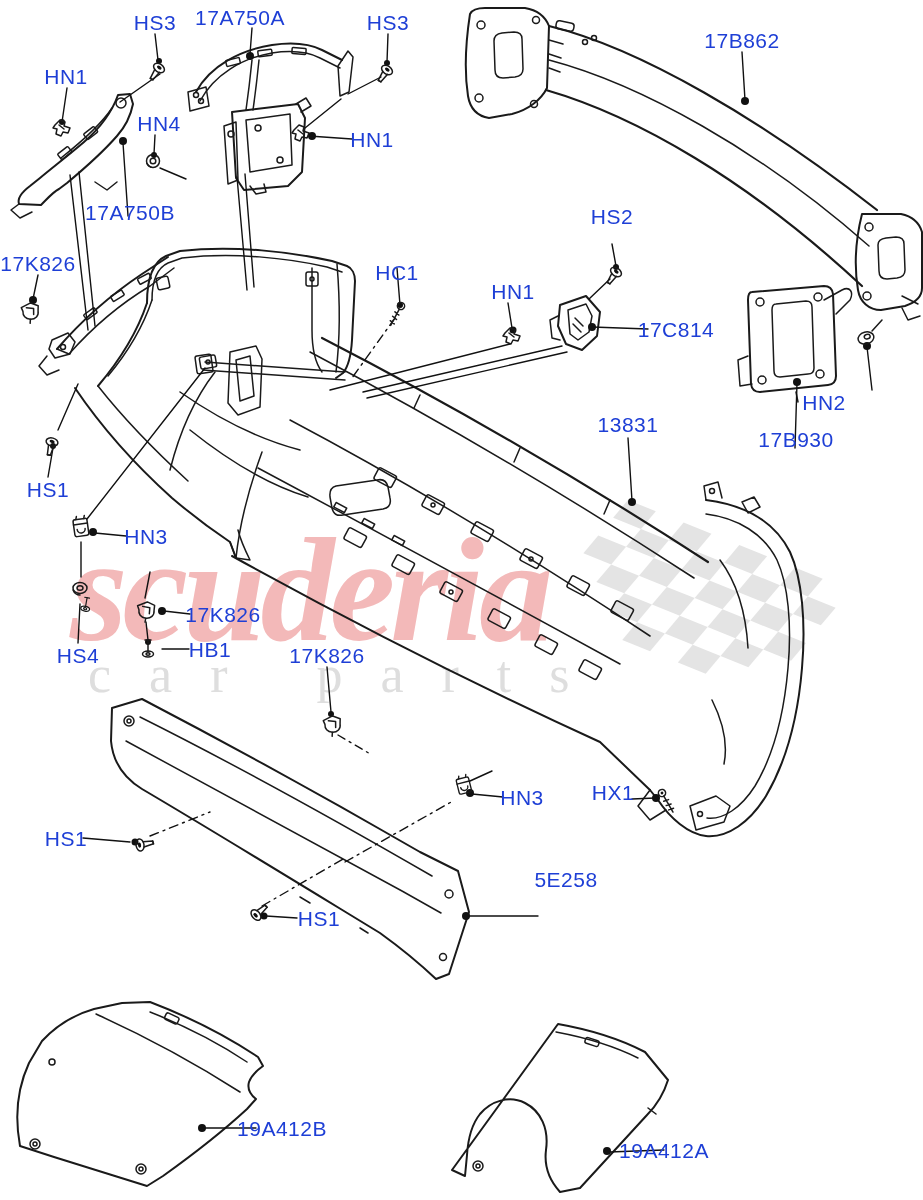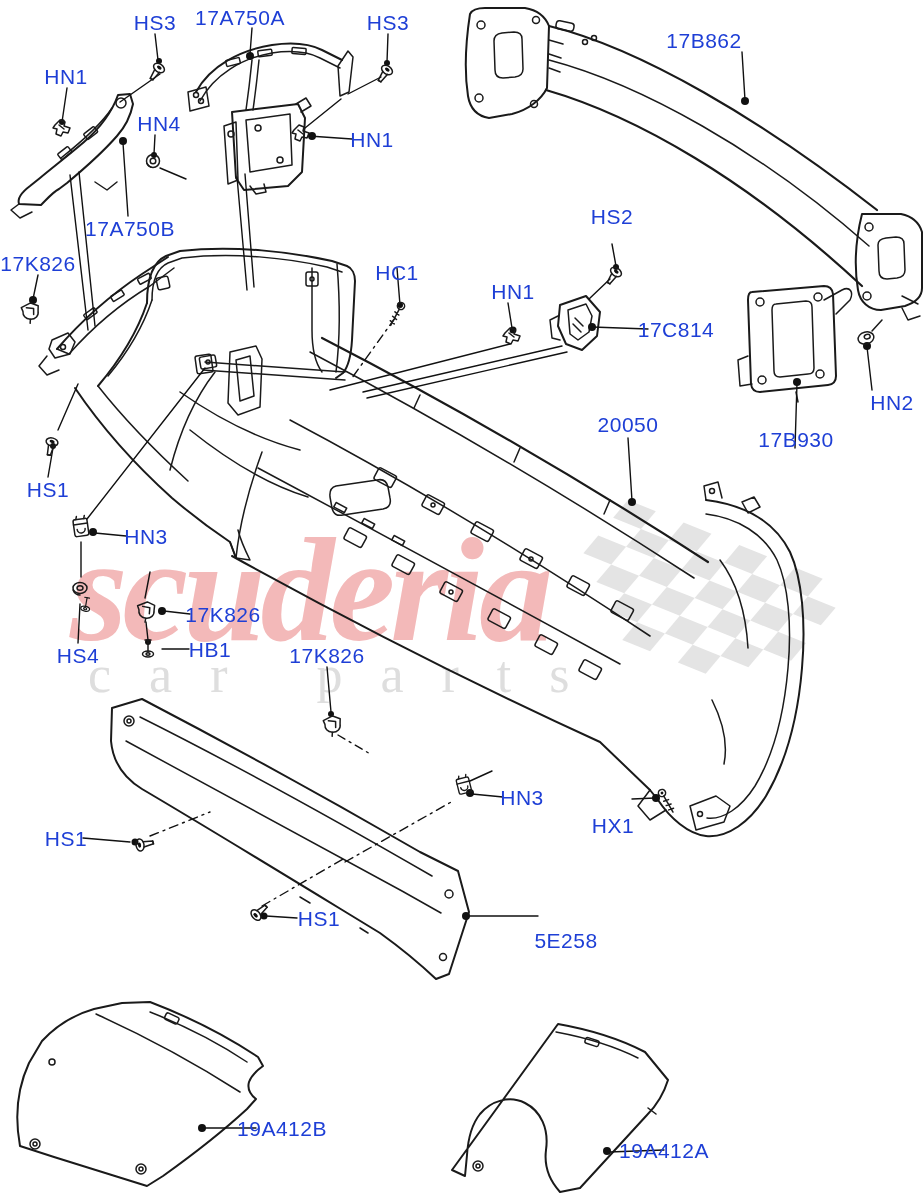--- a/index.html
+++ b/index.html
@@ -376,39 +376,39 @@
     <use href="#g-jclip" transform="translate(333,724) rotate(-10)"></use>
     <use href="#g-grommet" transform="translate(80,588)"></use>
     <use href="#g-pin" transform="translate(86,604) rotate(10) scale(0.8)"></use>
     <use href="#g-pin" transform="translate(148,648)"></use>
   </g>
 </svg>
 
   <div class="lbl" style="left:155px;top:22px">HS3</div>
   <div class="lbl" style="left:240px;top:17px">17A750A</div>
   <div class="lbl" style="left:388px;top:22px">HS3</div>
-  <div class="lbl" style="left:704px;top:40px">17B862</div>
+  <div class="lbl" style="left:742px;top:40px">17B862</div>
   <div class="lbl" style="left:66px;top:76px">HN1</div>
   <div class="lbl" style="left:159px;top:123px">HN4</div>
   <div class="lbl" style="left:372px;top:139px">HN1</div>
-  <div class="lbl" style="left:130px;top:228px">17A750B</div>
+  <div class="lbl" style="left:130px;top:212px">17A750B</div>
   <div class="lbl" style="left:38px;top:263px">17K826</div>
   <div class="lbl" style="left:397px;top:272px">HC1</div>
   <div class="lbl" style="left:612px;top:216px">HS2</div>
   <div class="lbl" style="left:513px;top:291px">HN1</div>
   <div class="lbl" style="left:676px;top:329px">17C814</div>
-  <div class="lbl" style="left:892px;top:402px">HN2</div>
-  <div class="lbl" style="left:628px;top:424px">20050</div>
+  <div class="lbl" style="left:824px;top:402px">HN2</div>
+  <div class="lbl" style="left:628px;top:424px">13831</div>
   <div class="lbl" style="left:796px;top:439px">17B930</div>
   <div class="lbl" style="left:48px;top:489px">HS1</div>
   <div class="lbl" style="left:146px;top:536px">HN3</div>
   <div class="lbl" style="left:223px;top:614px">17K826</div>
   <div class="lbl" style="left:78px;top:655px">HS4</div>
   <div class="lbl" style="left:210px;top:649px">HB1</div>
   <div class="lbl" style="left:327px;top:655px">17K826</div>
   <div class="lbl" style="left:522px;top:797px">HN3</div>
-  <div class="lbl" style="left:613px;top:825px">HX1</div>
+  <div class="lbl" style="left:613px;top:792px">HX1</div>
   <div class="lbl" style="left:66px;top:838px">HS1</div>
   <div class="lbl" style="left:319px;top:918px">HS1</div>
-  <div class="lbl" style="left:566px;top:940px">5E258</div>
+  <div class="lbl" style="left:566px;top:879px">5E258</div>
   <div class="lbl" style="left:282px;top:1128px">19A412B</div>
   <div class="lbl" style="left:664px;top:1150px">19A412A</div>
 </div>
 
 </body></html>

